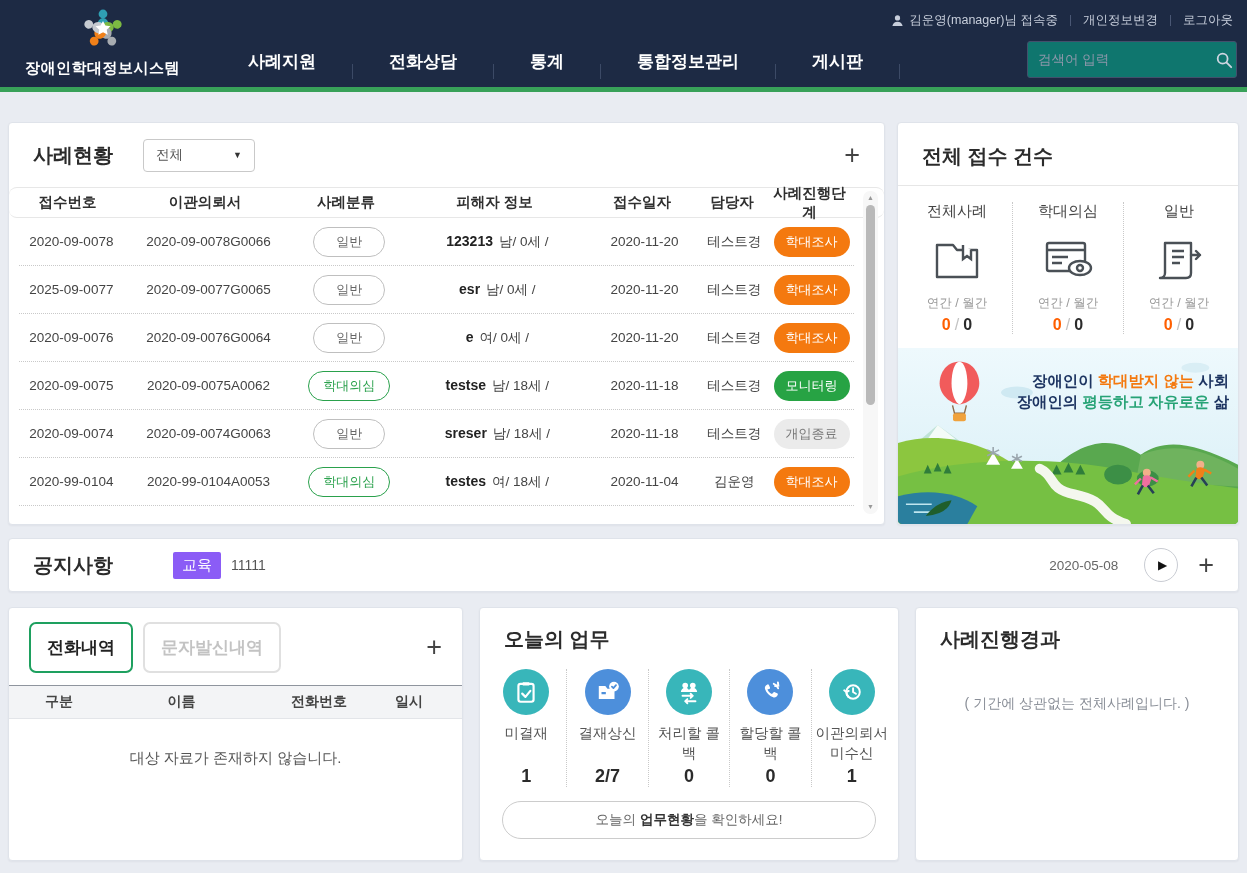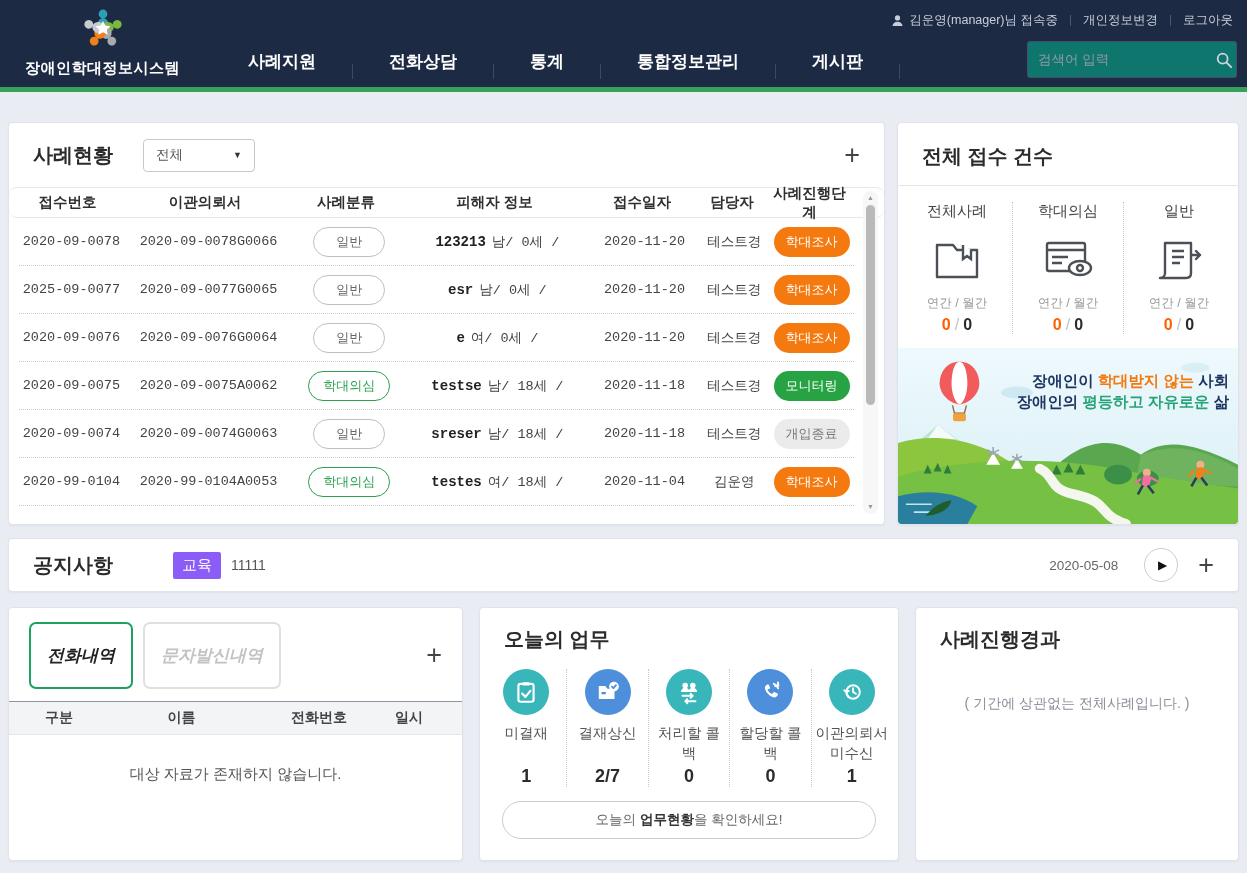--- a/index.html
+++ b/index.html
@@ -34,21 +34,21 @@
   .case-head { height:64px; display:flex; align-items:center; padding:0 24px; }
   .p-title { font-size:20px; font-weight:bold; color:#2b2b2b; }
   .sel { margin-left:30px; width:112px; height:33px; border:1px solid #c9c9c9; border-radius:4px; display:flex; align-items:center; padding:0 12px; cursor:pointer; background:#fff; }
   .sel-val { flex:1; font-size:13.5px; color:#555; }
   .sel-car { font-size:9px; color:#333; }
   .plus-btn { margin-left:auto; font-size:27px; font-weight:300; color:#444; line-height:1; cursor:pointer; background:none; border:none; font-family:inherit; }
   .case-cols { height:31px; border-top:1px solid #e7e7e7; border-bottom:1px solid #e7e7e7; display:flex; align-items:center; padding:0 30px 0 6px;border-radius:8px; }
   .case-cols span { font-size:14.5px; color:#2f2f2f; font-weight:bold; text-align:center; }
   .c0{width:105px}.c1{width:170px}.c2{width:112px}.c3{width:185px}.c4{width:110px}.c5{width:70px}.c6{width:85px}
   .case-body { padding:0 30px 0 10px; }
-  .case-row { height:48px; display:flex; align-items:center; border-bottom:1px dotted #c9c9c9; cursor:pointer;font-family:Liberation Mono, monospace; }
+  .case-row { height:48px; display:flex; align-items:center; border-bottom:1px dotted #c9c9c9; cursor:pointer; }
   .case-row > div { text-align:center; font-size:13.5px; color:#444; }
   .vic b { font-size:14px; color:#222; margin-right:6px; }
   .pill-o { display:inline-block; min-width:72px; padding:5px 14px; border-radius:15px; font-size:13px; background:#fff; }
   .pill-o.gray { border:1px solid #bfbfbf; color:#666; }
   .pill-o.green { border:1px solid #2aa14c; color:#2aa14c; }
   .pill-f { display:inline-block; min-width:70px; padding:6px 12px; border-radius:15px; font-size:13px; }
   .pill-f.orange { background:#f4790f; color:#fff; }
   .pill-f.green { background:#27a344; color:#fff; }
   .pill-f.gray { background:#ebebeb; color:#777; }
   .vscroll { position:absolute; right:6px; top:68px; bottom:10px; width:15px; background:#f7f7f7; border-radius:7px; display:flex; flex-direction:column; align-items:center; }
@@ -76,21 +76,21 @@
   .notice { height:54px; margin-top:13px; display:flex; align-items:center; padding:0 24px; }
   .n-title { font-size:20px; font-weight:bold; color:#2b2b2b; margin-right:60px; }
   .n-badge { background:#8b5cf6; color:#fff; font-size:15px; padding:4px 9px; border-radius:2px; }
   .n-text { font-size:14px; color:#555; margin-left:10px; cursor:pointer; }
   .n-date { margin-left:auto; font-size:13.5px; color:#666; }
   .n-play { width:34px; height:34px; border-radius:50%; border:1px solid #c9ccd3; background:#fff; margin-left:26px; font-size:12px; color:#111; cursor:pointer; display:flex; align-items:center; justify-content:center; padding-left:3px; }
 
   
   .calls-card { width:455px; height:254px; overflow:hidden; }
   .calls-head { display:flex; align-items:center; padding:14px 20px 12px; }
-  .tab { font-size:17px; font-weight:bold; padding:20px 16px; border-radius:7px; background:#fff; cursor:pointer; margin-right:10px; font-family:inherit;font-style:italic; }
+  .tab { font-size:17px; font-weight:bold; padding:12px 16px; border-radius:7px; background:#fff; cursor:pointer; margin-right:10px; font-family:inherit; }
   .tab.on { border:2px solid #1ea05f; color:#222; }
   .tab.off { border:2px solid #e0e0e0; color:#c3c3c3; }
   .calls-cols { height:34px; background:#f3f4f6; border-top:1px solid #8f959e; border-bottom:1px solid #e3e5e9; display:flex; align-items:center; padding:0 10px; }
   .calls-cols span { font-size:14px; color:#444; font-weight:bold; text-align:center; }
   .k0{width:80px}.k1{width:165px}.k2{width:110px}.k3{width:70px}
   .calls-empty { text-align:center; font-size:15px; color:#555; padding-top:30px; }
 
   .today-card { width:420px; height:254px; overflow:hidden; display:flex; flex-direction:column; }
   .today-head { padding:18px 24px 4px; }
   .t-items { display:flex; padding:12px 6px 0; }

